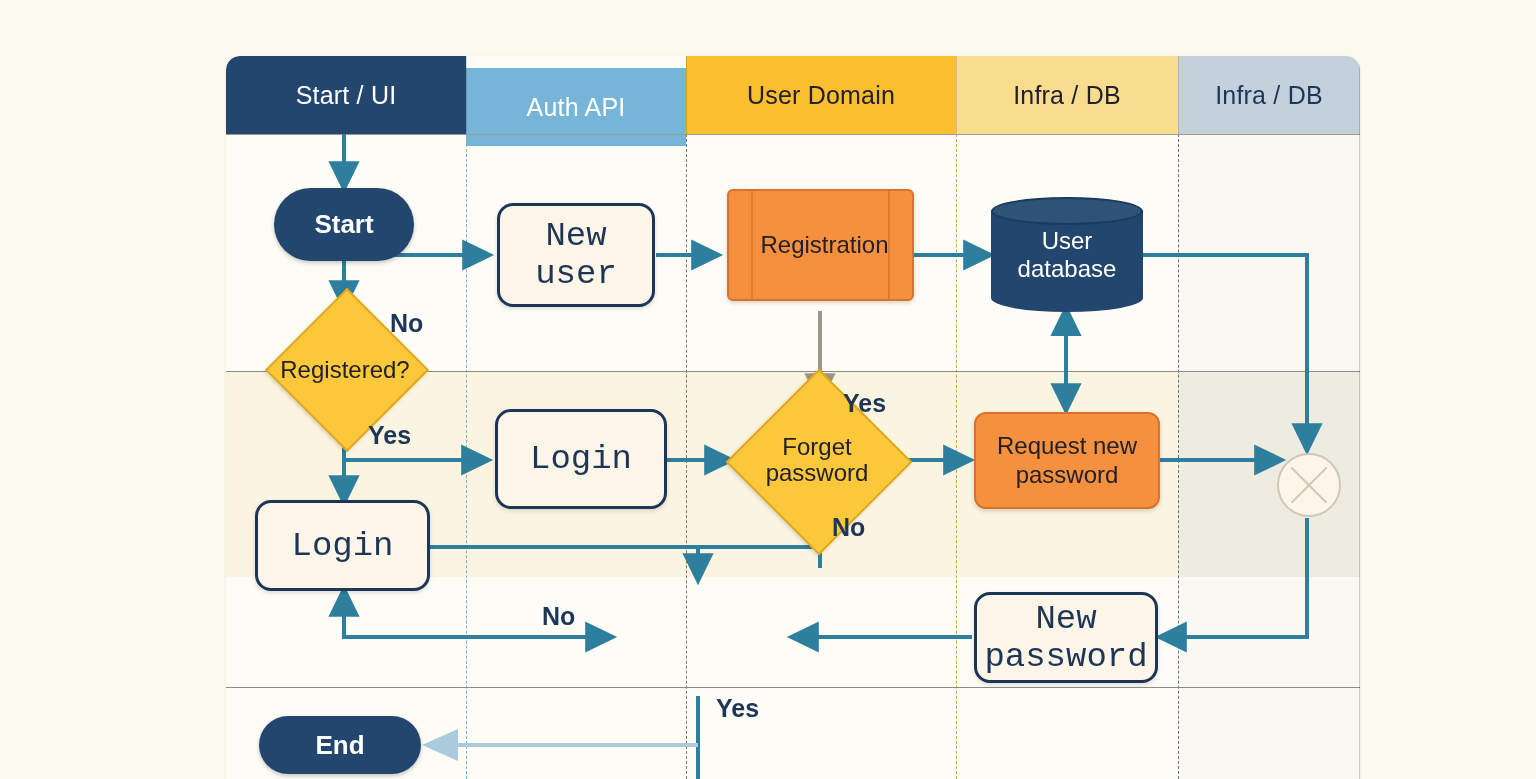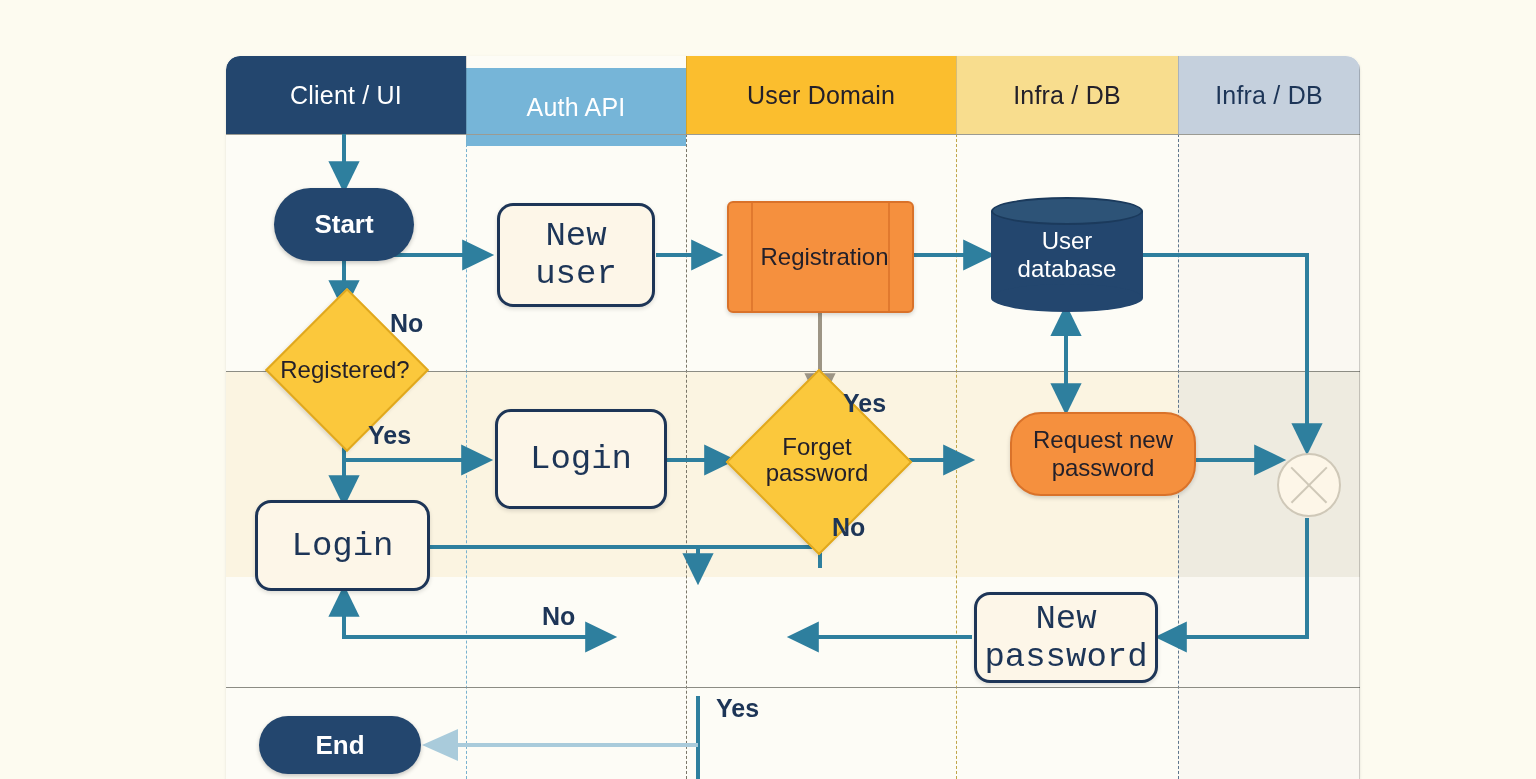--- a/index.html
+++ b/index.html
@@ -101,21 +101,21 @@
     <div class="lane-bg" style="left:0;width:240px;background:#fdfcf6;"></div>
     <div class="lane-bg" style="left:240px;width:220px;background:#fdfcf6;"></div>
     <div class="lane-bg" style="left:460px;width:270px;background:#fdfcf6;"></div>
     <div class="lane-bg" style="left:730px;width:222px;background:#fdfcf6;"></div>
     <div class="lane-bg" style="left:952px;width:182px;background:#faf8f2;"></div>
 
     <div class="band" style="top:315px;height:206px;background:rgba(250,226,176,.30);"></div>
     <div class="band" style="top:315px;height:206px;left:952px;right:0;background:rgba(226,228,226,.48);"></div>
 
     <div class="lane-head" style="left:0;width:240px;background:#23466e;color:#fff;border-radius:14px 0 0 0;">
-      <span>Client / UI</span>
+      <span>Start / UI</span>
     </div>
     <div class="lane-head" style="left:240px;width:220px;background:#76b5d8;color:#fff;margin-top:12px;">
       <span>Auth API</span>
     </div>
     <div class="lane-head" style="left:460px;width:270px;background:#fbbe2e;color:#23202a;">
       <span>User Domain</span>
     </div>
     <div class="lane-head" style="left:730px;width:222px;background:#f8dd8e;color:#23202a;">
       <span>Infra / DB</span>
     </div>
@@ -209,21 +209,21 @@
 
   <div class="diamond-wrap" style="left:262px;top:306px;width:166px;height:128px;">
     <div class="dshape" style="left:27px;top:6px;width:112px;height:112px;"></div>
     <div class="dtext">Registered?</div>
   </div>
 
   <div class="node rect" style="left:497px;top:203px;width:158px;height:104px;">
     <span>New user</span>
   </div>
 
-  <div class="node orange" style="left:727px;top:201px;width:187px;height:112px;position:absolute;padding-left:8px;">
+  <div class="node orange" style="left:727px;top:189px;width:187px;height:112px;position:absolute;padding-left:8px;">
     <div class="sub-bar" style="left:22px;"></div>
     <div class="sub-bar" style="right:22px;"></div>
     <span>Registration</span>
   </div>
 
   <div class="cyl" style="left:991px;top:197px;width:152px;height:115px;">
     <div class="barrel"></div>
     <div class="bot"></div>
     <div class="top"></div>
     <div class="label">
@@ -235,21 +235,21 @@
     <span>Login</span>
   </div>
 
   <div class="diamond-wrap" style="left:730px;top:396px;width:174px;height:128px;">
     <div class="dshape" style="left:23px;top:0px;width:128px;height:128px;"></div>
     <div class="dtext">
         <span>Forget password</span>
       </div>
   </div>
 
-  <div class="node orange rounded" style="left:1010px;top:412px;width:186px;height:84px;border-radius:31px;">
+  <div class="node orange rounded" style="left:974px;top:412px;width:186px;height:97px;">
     <span>Request new password</span>
   </div>
 
   <div class="xgate" style="left:1277px;top:453px;width:60px;height:60px;">
     <i class="a"></i>
     <i class="b"></i>
   </div>
 
   <div class="node rect" style="left:255px;top:500px;width:175px;height:91px;">
     <span>Login</span>

